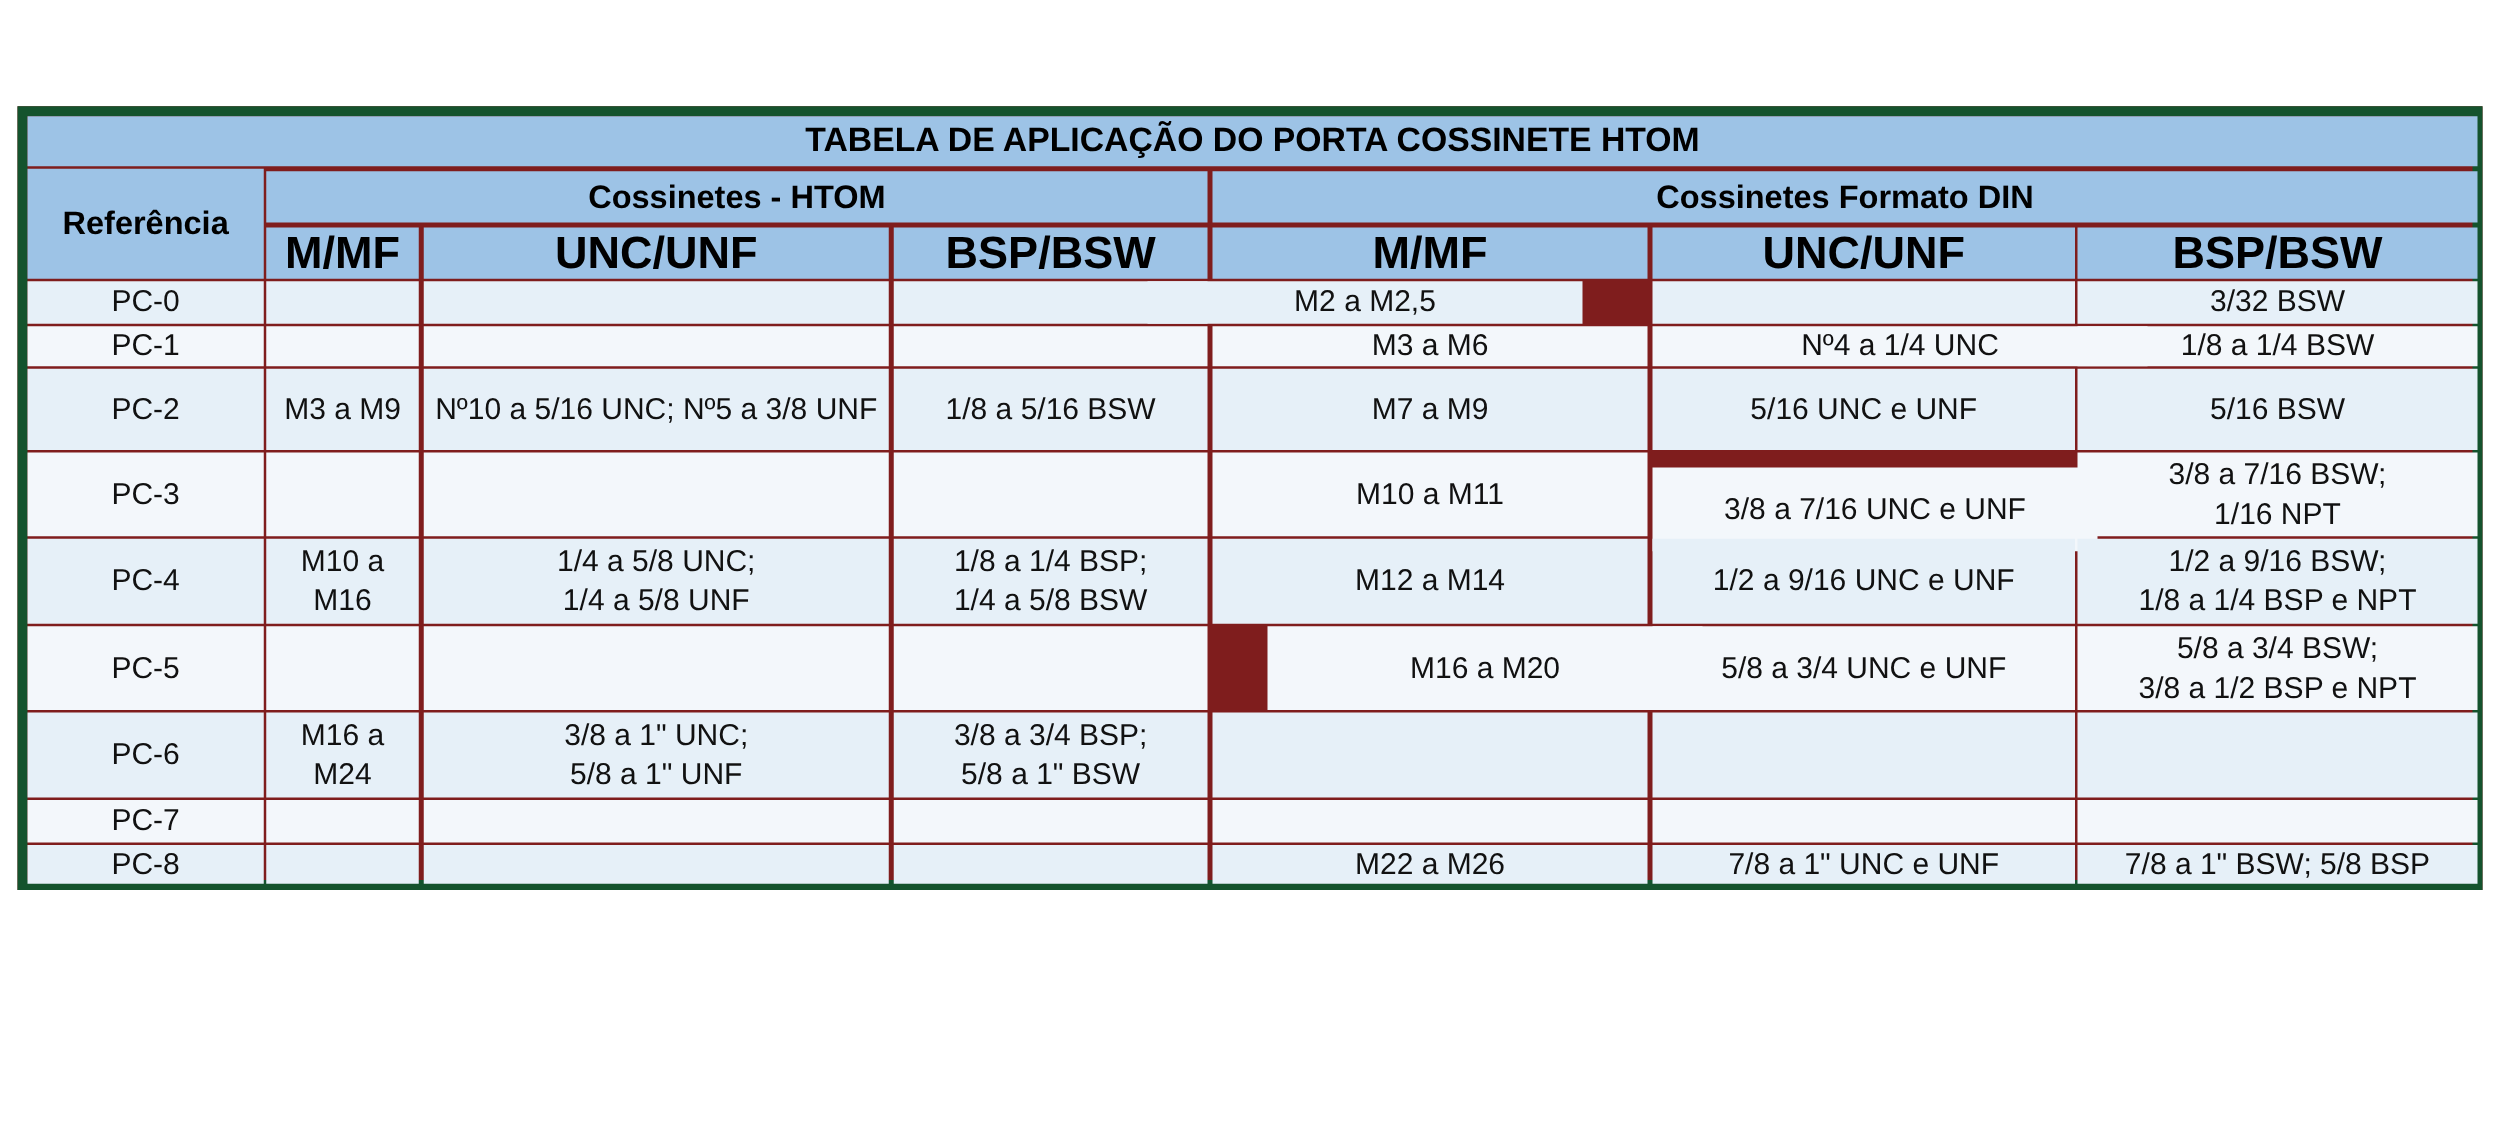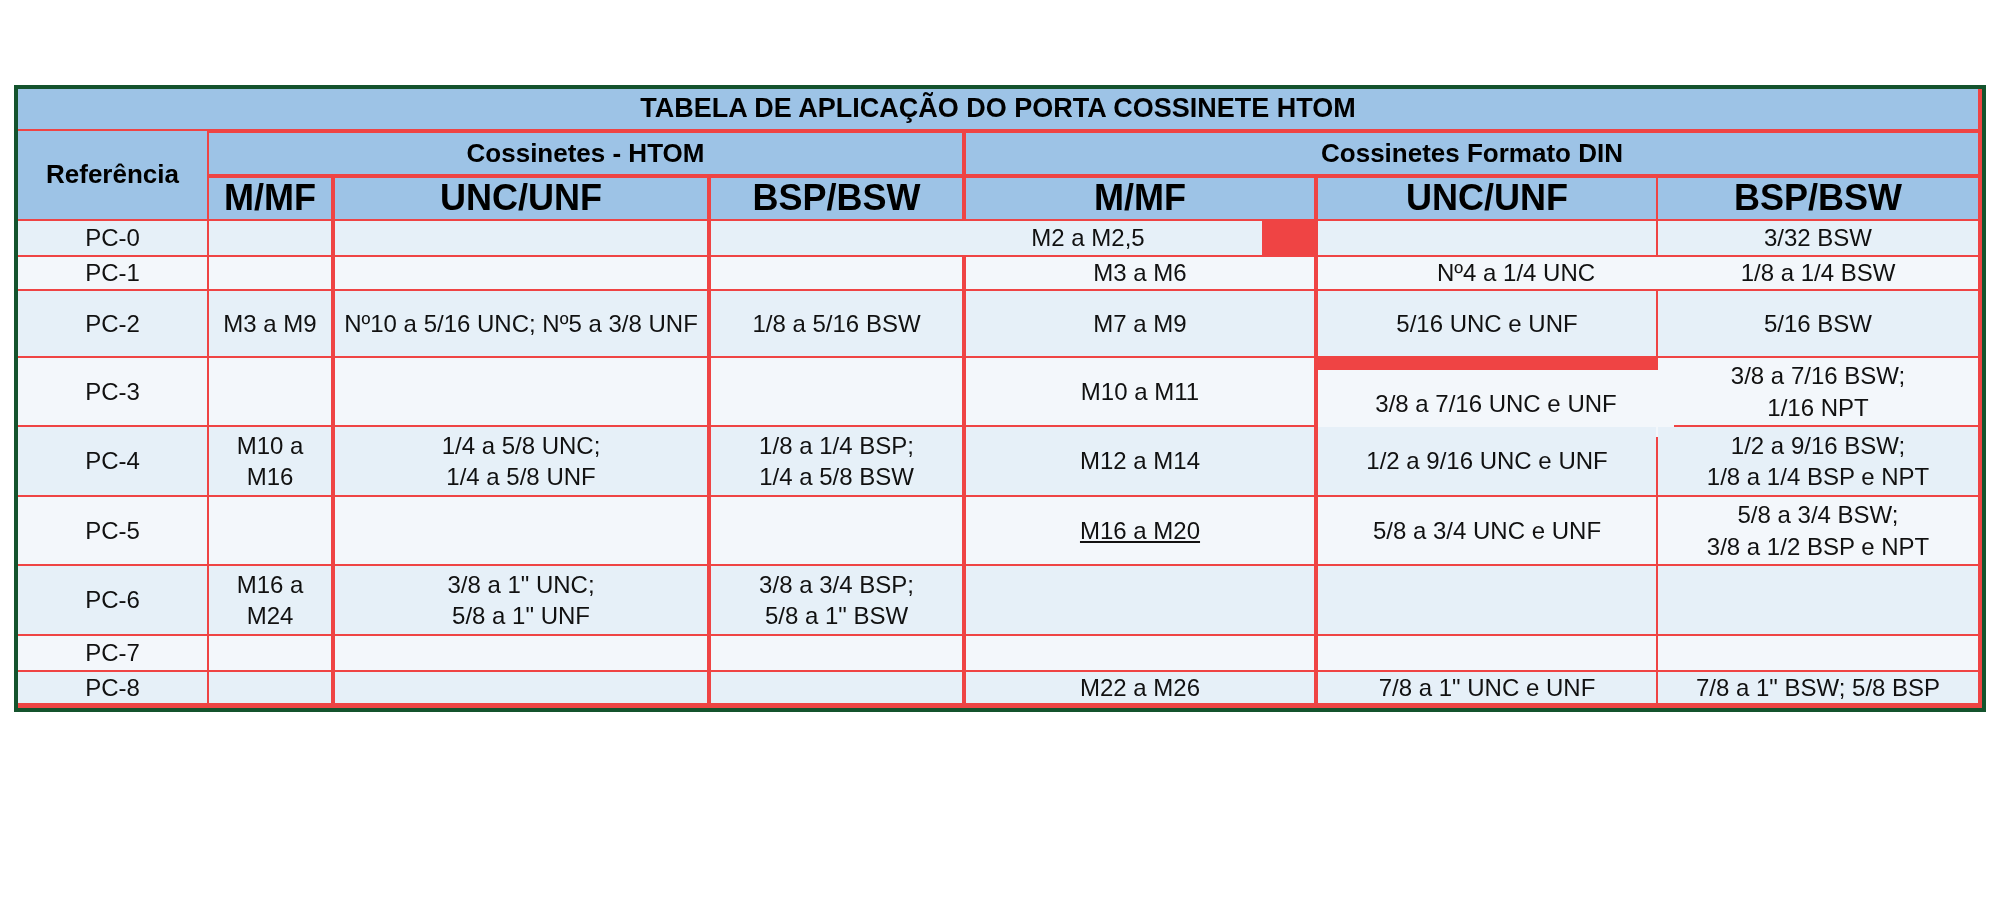--- a/index.html
+++ b/index.html
@@ -1,19 +1,19 @@
 <!DOCTYPE html>
 <html><head>
 <meta charset="utf-8">
 <style>
   html, body { margin:0; padding:0; }
   body { width:2000px; height:900px; background:#ffffff; position:relative; overflow:hidden;
          font-family:"Liberation Sans", sans-serif; }
   #tbl { position:absolute; left:14px; top:85px; width:1972px; height:627px;
-         border:4px solid #14532d; box-sizing:border-box; background:#ef4444; }
+         border:8px solid #14532d; box-sizing:border-box; background:#7f1d1d; }
   .cell { position:absolute; box-sizing:border-box; display:flex; align-items:center; justify-content:center;
           text-align:center; color:#111; line-height:1.3; }
   .hdr { background:#9dc3e6; font-weight:bold; color:#000; }
   .title { font-size:27px; }
   .h1 { font-size:26px; }
   .h2 { font-size:36px; }
   .body { font-size:24px; }
   .even { background:#e6f0f8; }
   .odd { background:#f3f7fb; }
 </style>
@@ -68,21 +68,21 @@
     <div class="cell body even" style="left: 693px; top: 338px; width: 251px; height: 68px; white-space: pre-line;">1/8 a 1/4 BSP;
 1/4 a 5/8 BSW</div>
     <div class="cell body even" style="left: 948px; top: 338px; width: 348px; height: 68px; white-space: pre-line;">M12 a M14</div>
     <div class="cell body even" style="left: 1300px; top: 338px; width: 338px; height: 68px; white-space: pre-line;">1/2 a 9/16 UNC e UNF</div>
     <div class="cell body even" style="left: 1640px; top: 338px; width: 320px; height: 68px; white-space: pre-line;">1/2 a 9/16 BSW;
 1/8 a 1/4 BSP e NPT</div>
     <div class="cell body odd" style="left: 0px; top: 408px; width: 189px; height: 67px; white-space: pre-line;">PC-5</div>
     <div class="cell body odd" style="left: 191px; top: 408px; width: 122px; height: 67px; white-space: pre-line;"></div>
     <div class="cell body odd" style="left: 317px; top: 408px; width: 372px; height: 67px; white-space: pre-line;"></div>
     <div class="cell body odd" style="left: 693px; top: 408px; width: 251px; height: 67px; white-space: pre-line;"></div>
-    <div class="cell body odd" style="left: 948px; top: 408px; width: 348px; height: 67px; white-space: pre-line; text-decoration: underline;">M16 a M20</div>
+    <div class="cell body odd" style="left: 992px; top: 408px; width: 348px; height: 67px; white-space: pre-line;">M16 a M20</div>
     <div class="cell body odd" style="left: 1300px; top: 408px; width: 338px; height: 67px; white-space: pre-line;">5/8 a 3/4 UNC e UNF</div>
     <div class="cell body odd" style="left: 1640px; top: 408px; width: 320px; height: 67px; white-space: pre-line;">5/8 a 3/4 BSW;
 3/8 a 1/2 BSP e NPT</div>
     <div class="cell body even" style="left: 0px; top: 477px; width: 189px; height: 68px; white-space: pre-line;">PC-6</div>
     <div class="cell body even" style="left: 191px; top: 477px; width: 122px; height: 68px; white-space: pre-line;">M16 a
 M24</div>
     <div class="cell body even" style="left: 317px; top: 477px; width: 372px; height: 68px; white-space: pre-line;">3/8 a 1" UNC;
 5/8 a 1" UNF</div>
     <div class="cell body even" style="left: 693px; top: 477px; width: 251px; height: 68px; white-space: pre-line;">3/8 a 3/4 BSP;
 5/8 a 1" BSW</div>

